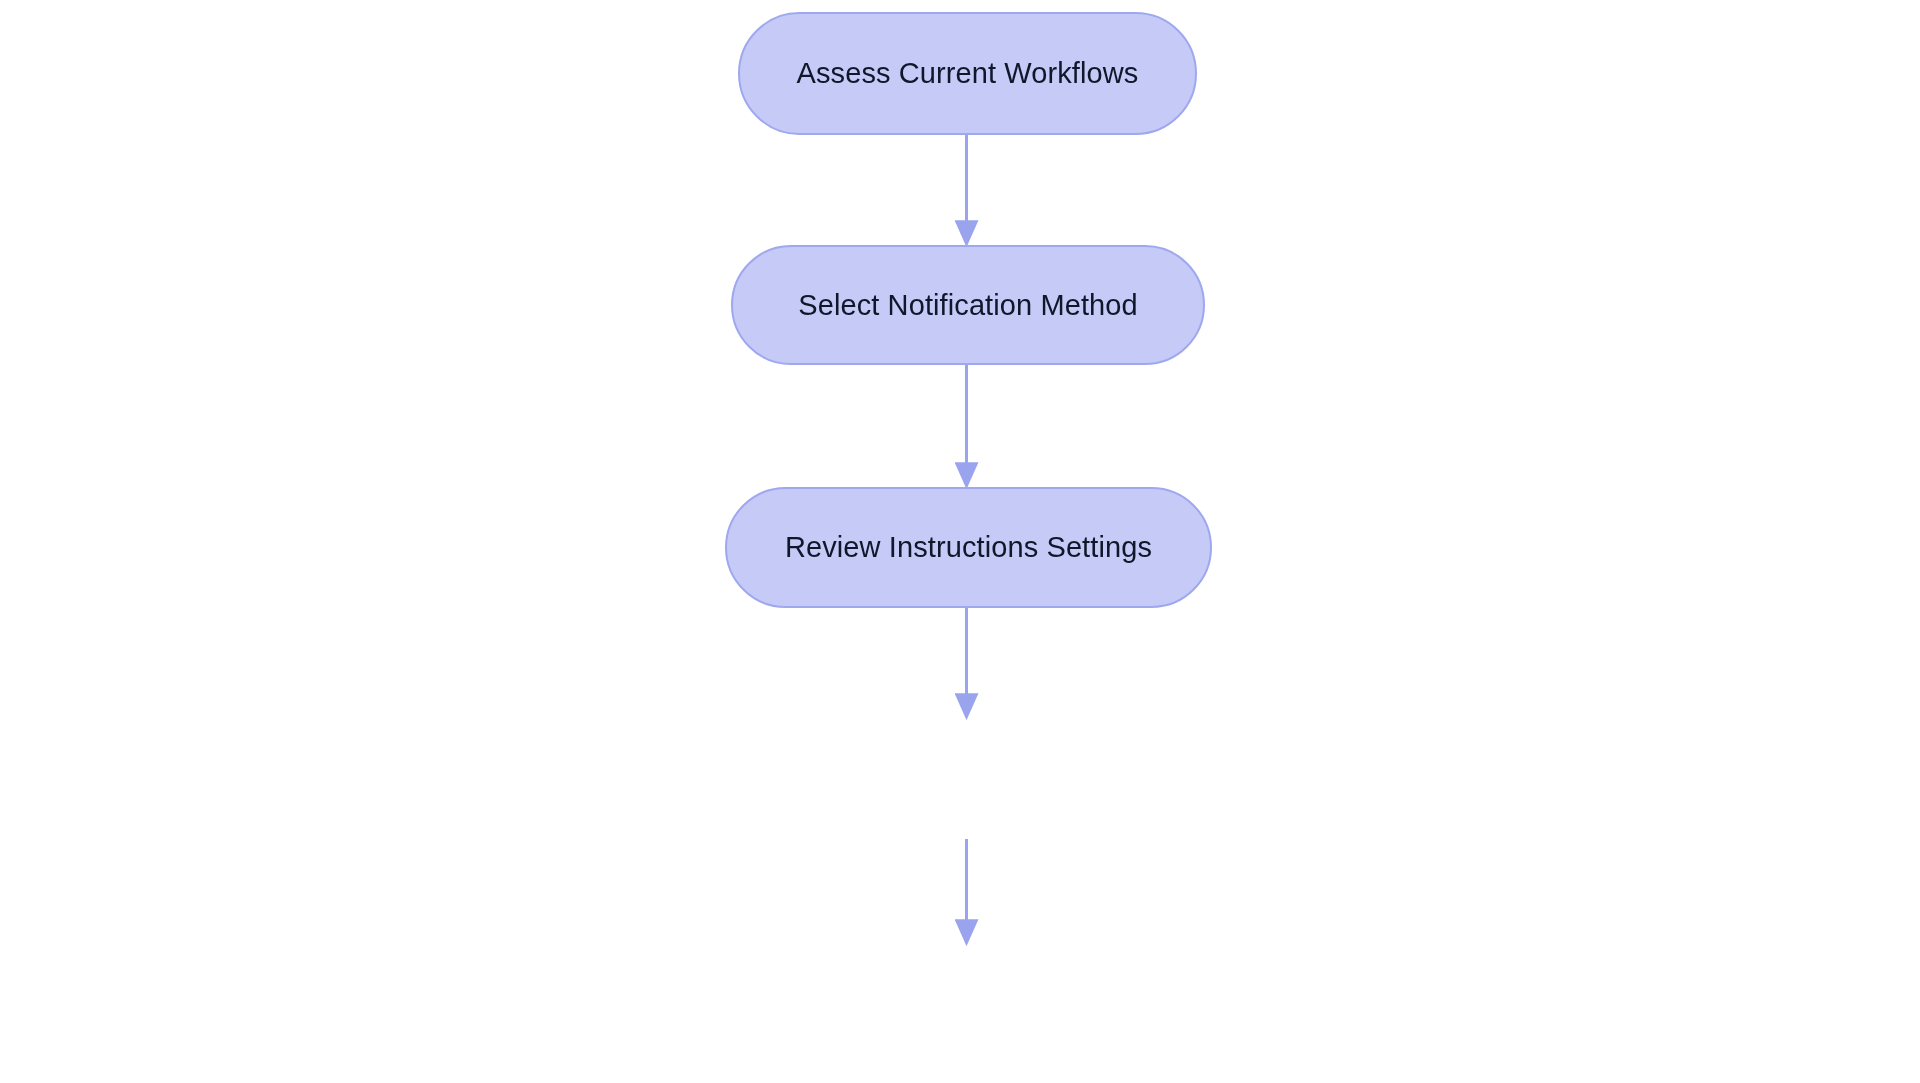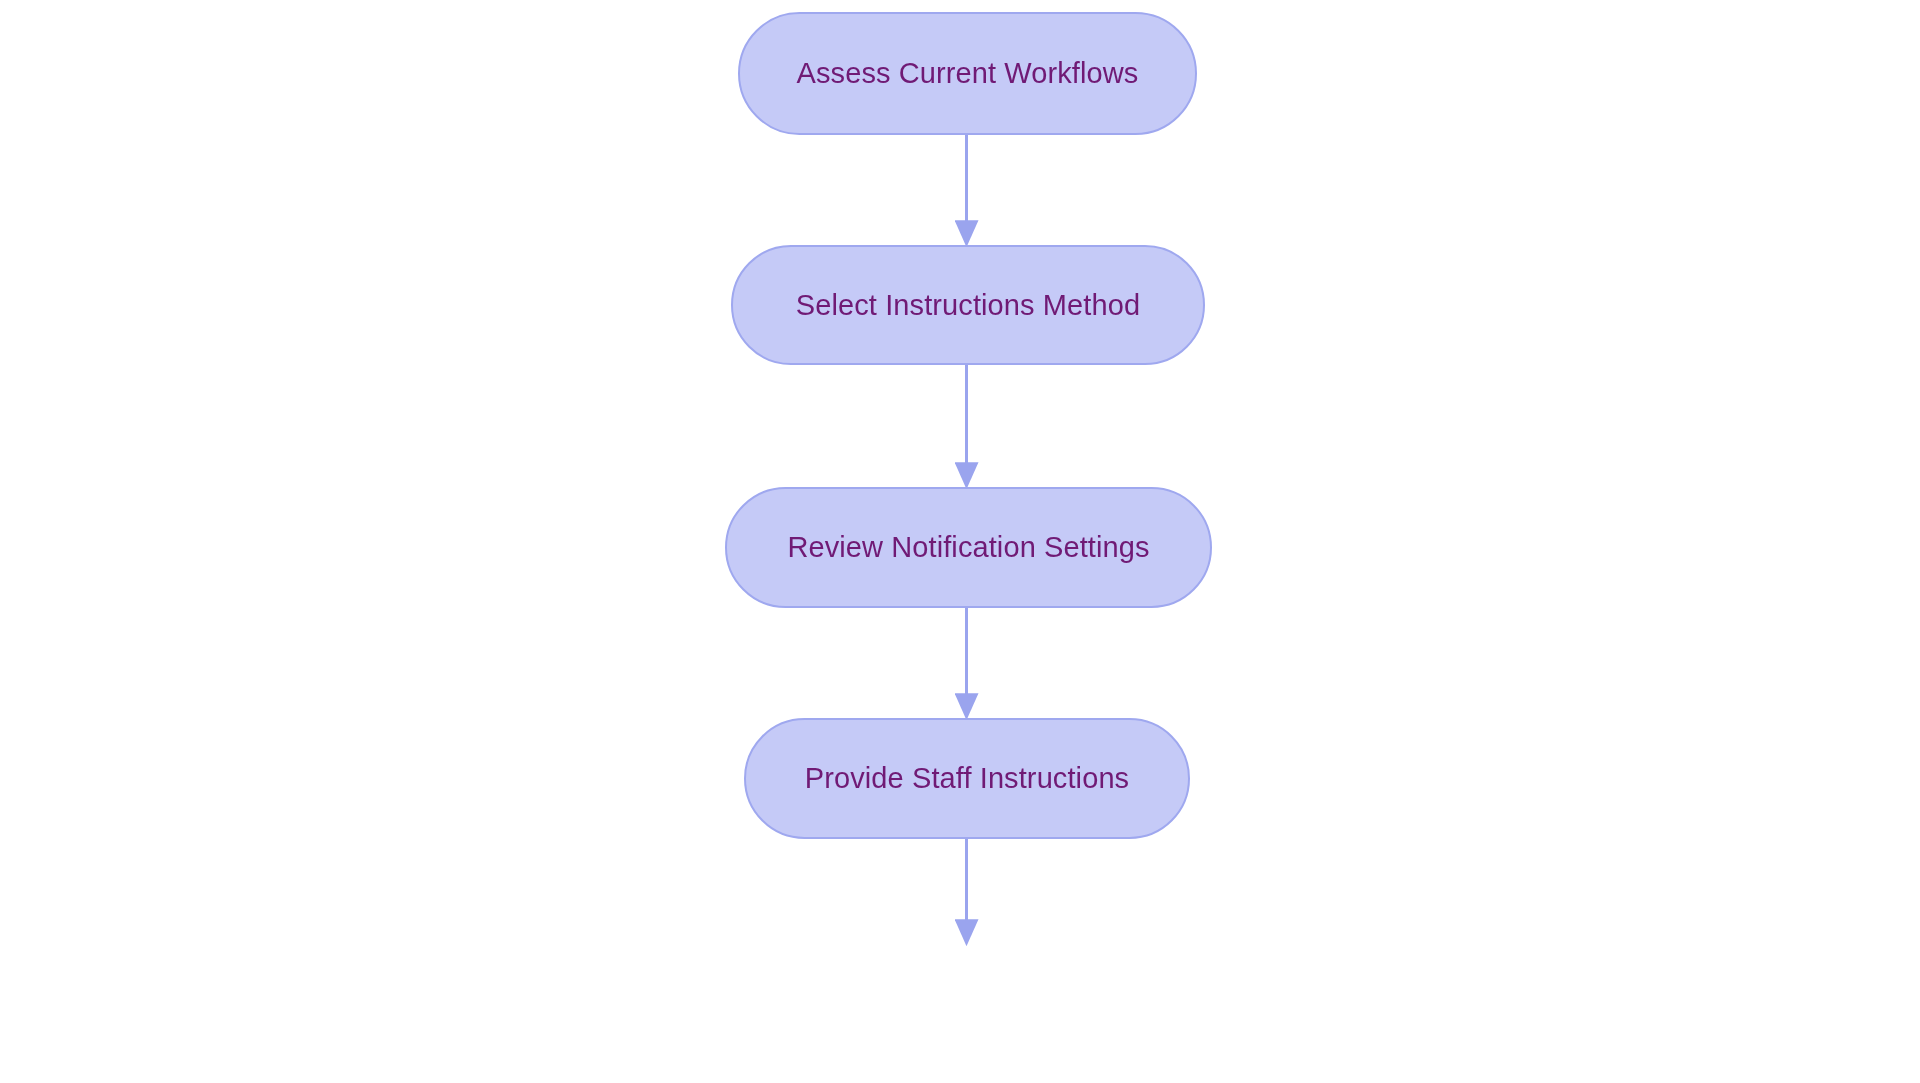--- a/index.html
+++ b/index.html
@@ -39,21 +39,21 @@
     border-radius: 999px;
     color: #3333cc;
     font-family: "Liberation Sans", sans-serif;
     font-weight: 400;
     letter-spacing: 0.1px;
     white-space: nowrap;
   }
   .flow-node-label {
     font-size: 29px;
     line-height: 1;
-    color: #701a75;
+    color: #0f172a;
     padding: 0 10px;
   }
   
   #node-0 { left: 738px;  top: 12px;   width: 459px; height: 123px; }
   #node-1 { left: 731px;  top: 245px;  width: 474px; height: 120px; }
   #node-2 { left: 725px;  top: 487px;  width: 487px; height: 121px; }
   #node-3 { left: 744px;  top: 718px;  width: 446px; height: 121px; }
   #node-4 { left: 700px;  top: 944px;  width: 543px; height: 125px; }
 </style>
 </head>
@@ -75,25 +75,22 @@
     <line x1="966.5" y1="608" x2="966.5" y2="695" stroke="#9aa4ee" stroke-width="3" marker-end="url(#arrowhead)"></line>
 
     <line x1="966.5" y1="839" x2="966.5" y2="921" stroke="#9aa4ee" stroke-width="3" marker-end="url(#arrowhead)"></line>
   </svg>
 
   <div class="flow-node" id="node-0">
     <span class="flow-node-label">Assess Current Workflows</span>
   </div>
 
   <div class="flow-node" id="node-1">
-    <span class="flow-node-label">Select Instructions Method</span>
+    <span class="flow-node-label">Select Notification Method</span>
   </div>
 
   <div class="flow-node" id="node-2">
-    <span class="flow-node-label">Review Notification Settings</span>
+    <span class="flow-node-label">Review Instructions Settings</span>
   </div>
 
-  <div class="flow-node" id="node-3">
-    <span class="flow-node-label">Provide Staff Instructions</span>
-  </div>
 
 
 </div>
 
 </body></html>

